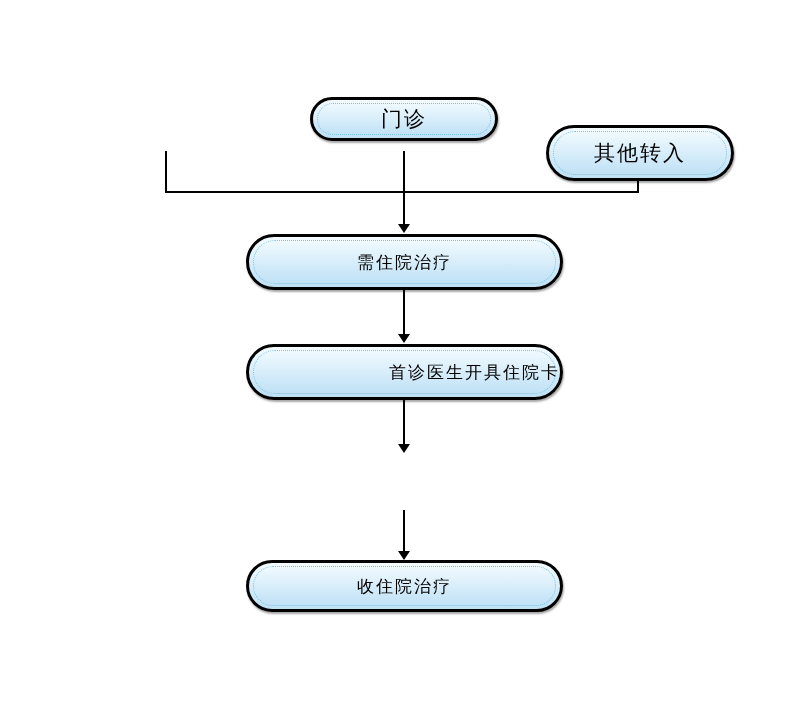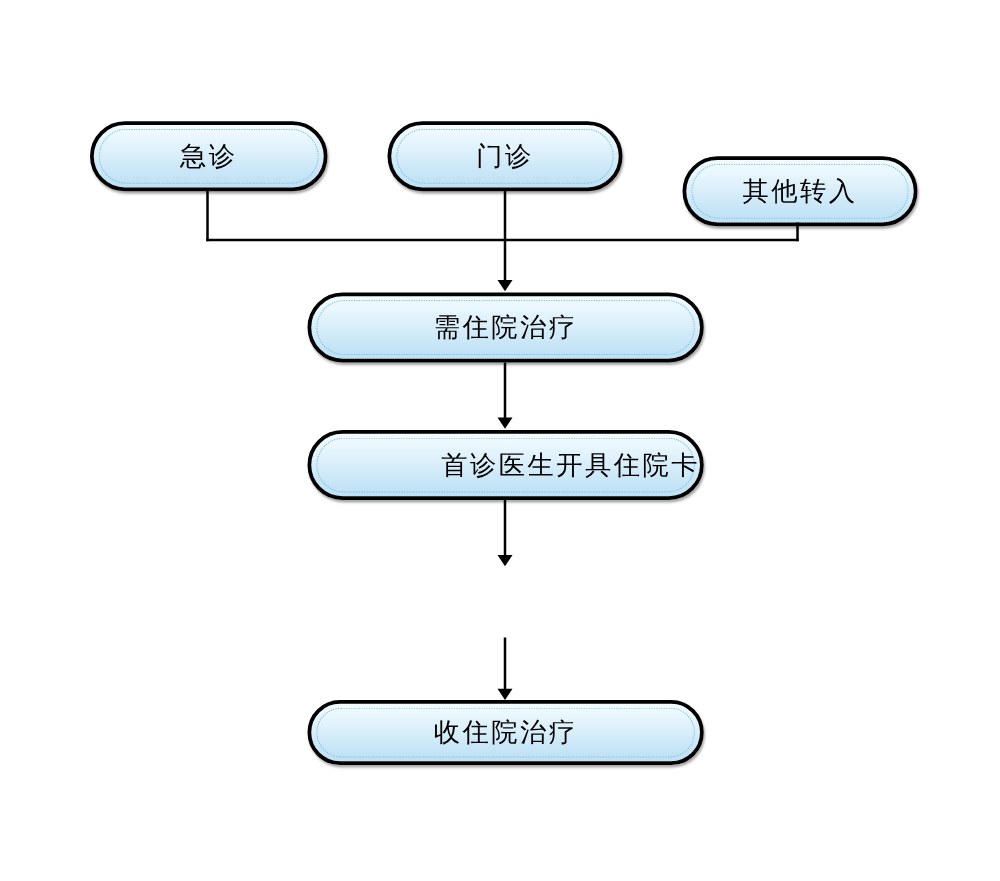--- a/index.html
+++ b/index.html
@@ -46,21 +46,21 @@
     top: 3px;
     bottom: 3px;
     border: 1px dotted #7fc2e0;
     border-radius: 999px;
     pointer-events: none;
   }
   .node-label {
     position: relative;
     z-index: 2;
     color: #000000;
-    font-size: 21px;
+    font-size: 17px;
     letter-spacing: 2px;
     white-space: nowrap;
     line-height: 1;
   }
   .node.top .node-label {
     font-size: 21px;
   }
 
   
   .vline {
@@ -83,25 +83,22 @@
     border-right: 6px solid transparent;
     border-top: 9px solid #000000;
     z-index: 2;
   }
 </style>
 </head>
 <body>
 
 <div id="canvas">
 
-  <div class="node top" style="left:72px; top:97px; width:190px; height:56px;">
-    <span class="node-label">急诊</span>
-  </div>
 
-  <div class="node top" style="left:310px; top:97px; width:188px; height:56px;">
+  <div class="node top" style="left:310px; top:97px; width:188px; height:44px;">
     <span class="node-label">门诊</span>
   </div>
 
   <div class="node top" style="left:546px; top:97px; width:188px; height:56px;margin-top:28px;">
     <span class="node-label">其他转入</span>
   </div>
 
   <div class="vline" style="left:165px; top:151px; height:42px;"></div>
 
   <div class="vline" style="left:637px; top:151px; height:42px;"></div>

